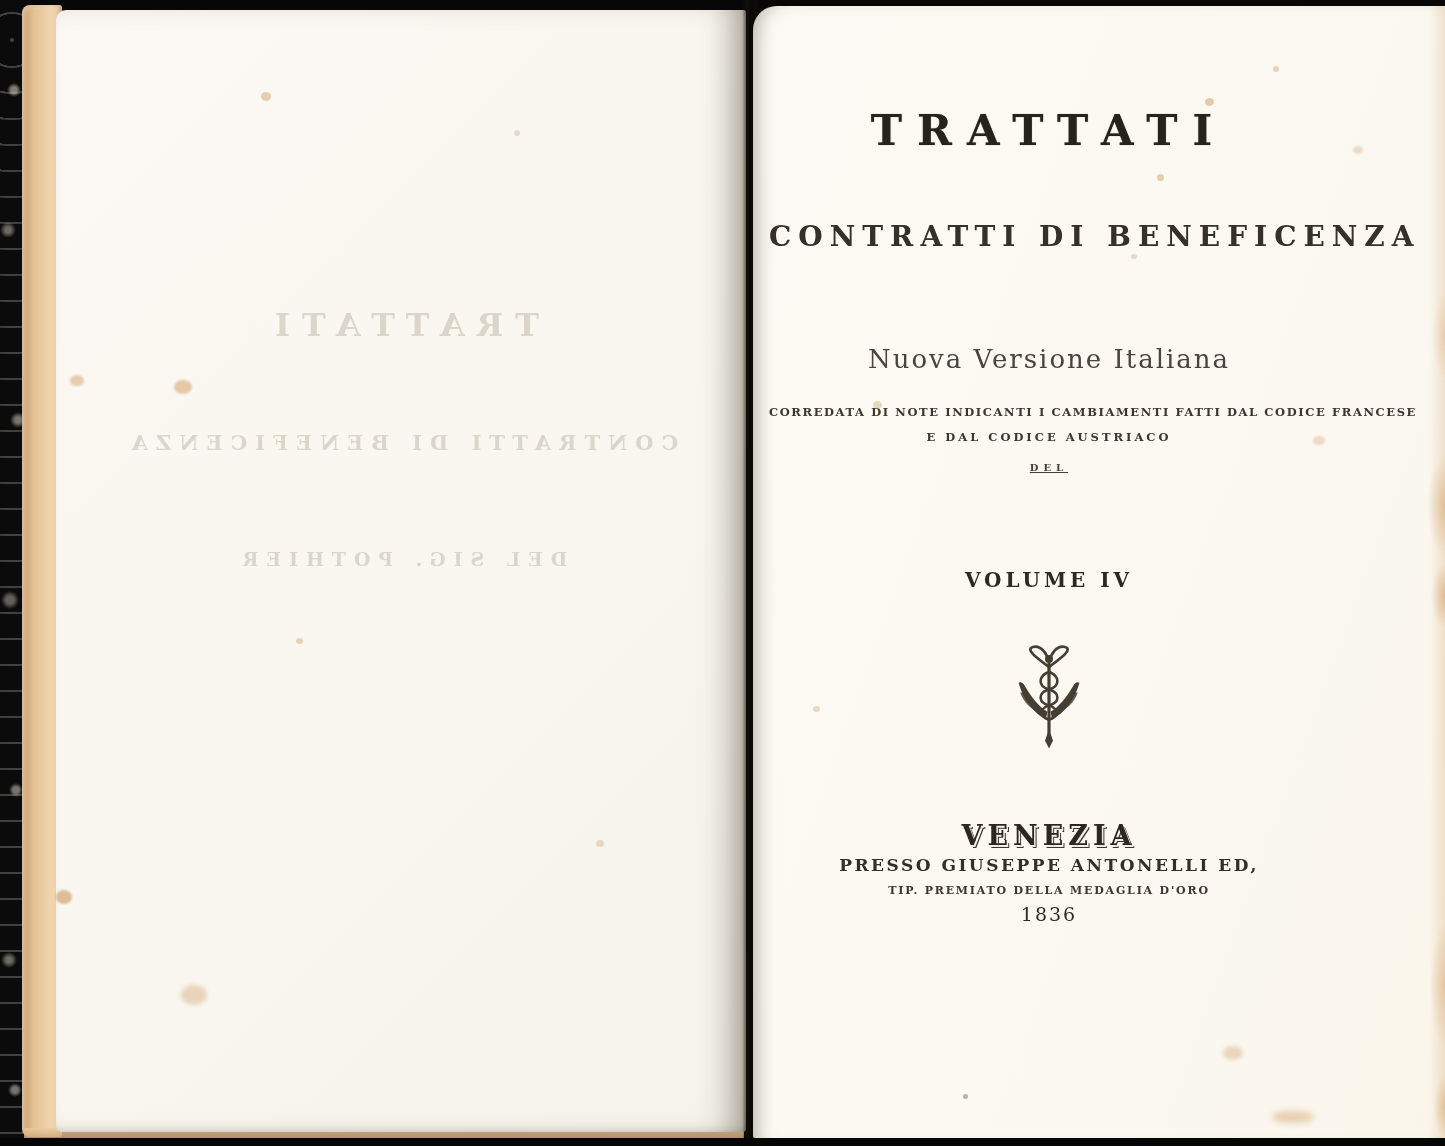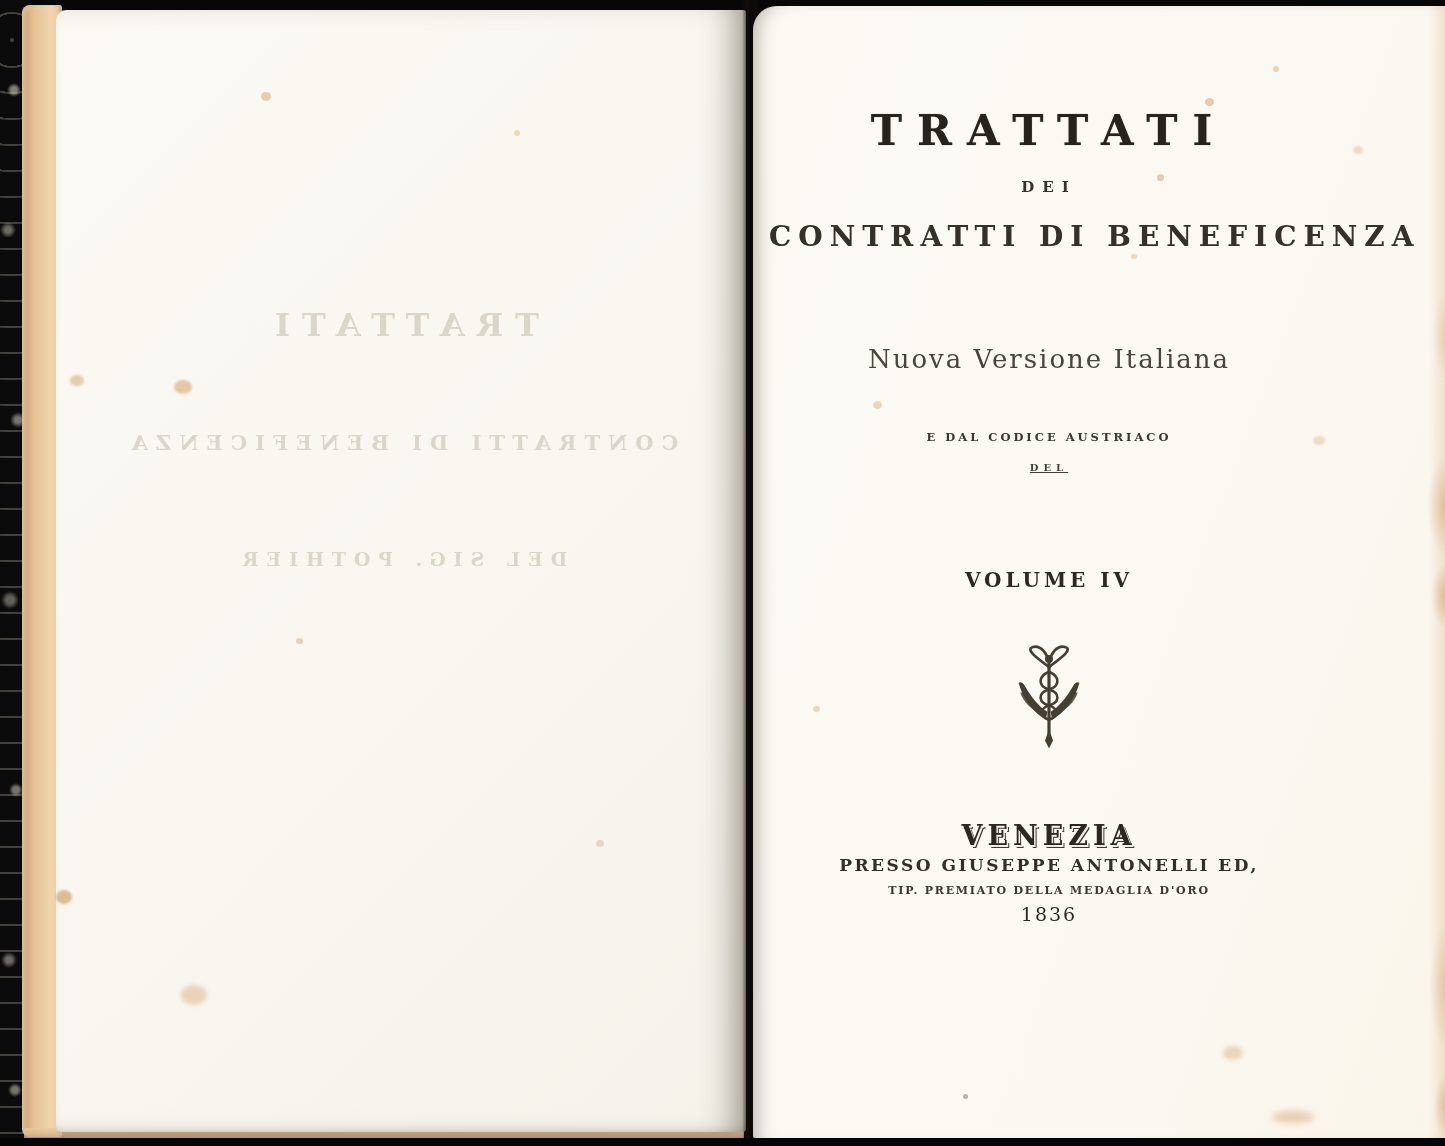--- a/index.html
+++ b/index.html
@@ -121,23 +121,23 @@
     <div class="fox" style="left:540px;top:830px;width:8px;height:7px;background:rgba(200,145,80,.3);"></div>
   </div>
 
   <div class="gutter"></div>
 
   <div class="page right-page">
     <div class="edge-stain"></div>
 
     <div class="title-block">
       <div class="tb-line t-title">TRATTATI</div>
-      <div class="tb-line t-dei">DEI</div>
       <div class="tb-line t-sub2">CONTRATTI DI BENEFICENZA</div>
       <div class="tb-line t-edition">Nuova Versione Italiana</div>
+      <div class="tb-line t-note1">CORREDATA DI NOTE INDICANTI I CAMBIAMENTI FATTI DAL CODICE FRANCESE</div>
       <div class="tb-line t-note2">E DAL CODICE AUSTRIACO</div>
       <div class="tb-line t-del">DEL</div>
       <div class="tb-line t-volume">VOLUME IV</div>
 
       <div class="tb-line t-emblem">
         <svg width="96" height="118" viewBox="0 0 120 140" style="display:inline-block">
           <g fill="none" stroke="#453e32" stroke-width="4" stroke-linecap="round">
             <path d="M60 26 L60 114"></path>
             <path d="M60 30 C44 18 30 8 40 5 C50 2 58 14 60 24" stroke-width="3.4"></path>
             <path d="M60 30 C76 18 90 8 80 5 C70 2 62 14 60 24" stroke-width="3.4"></path>

